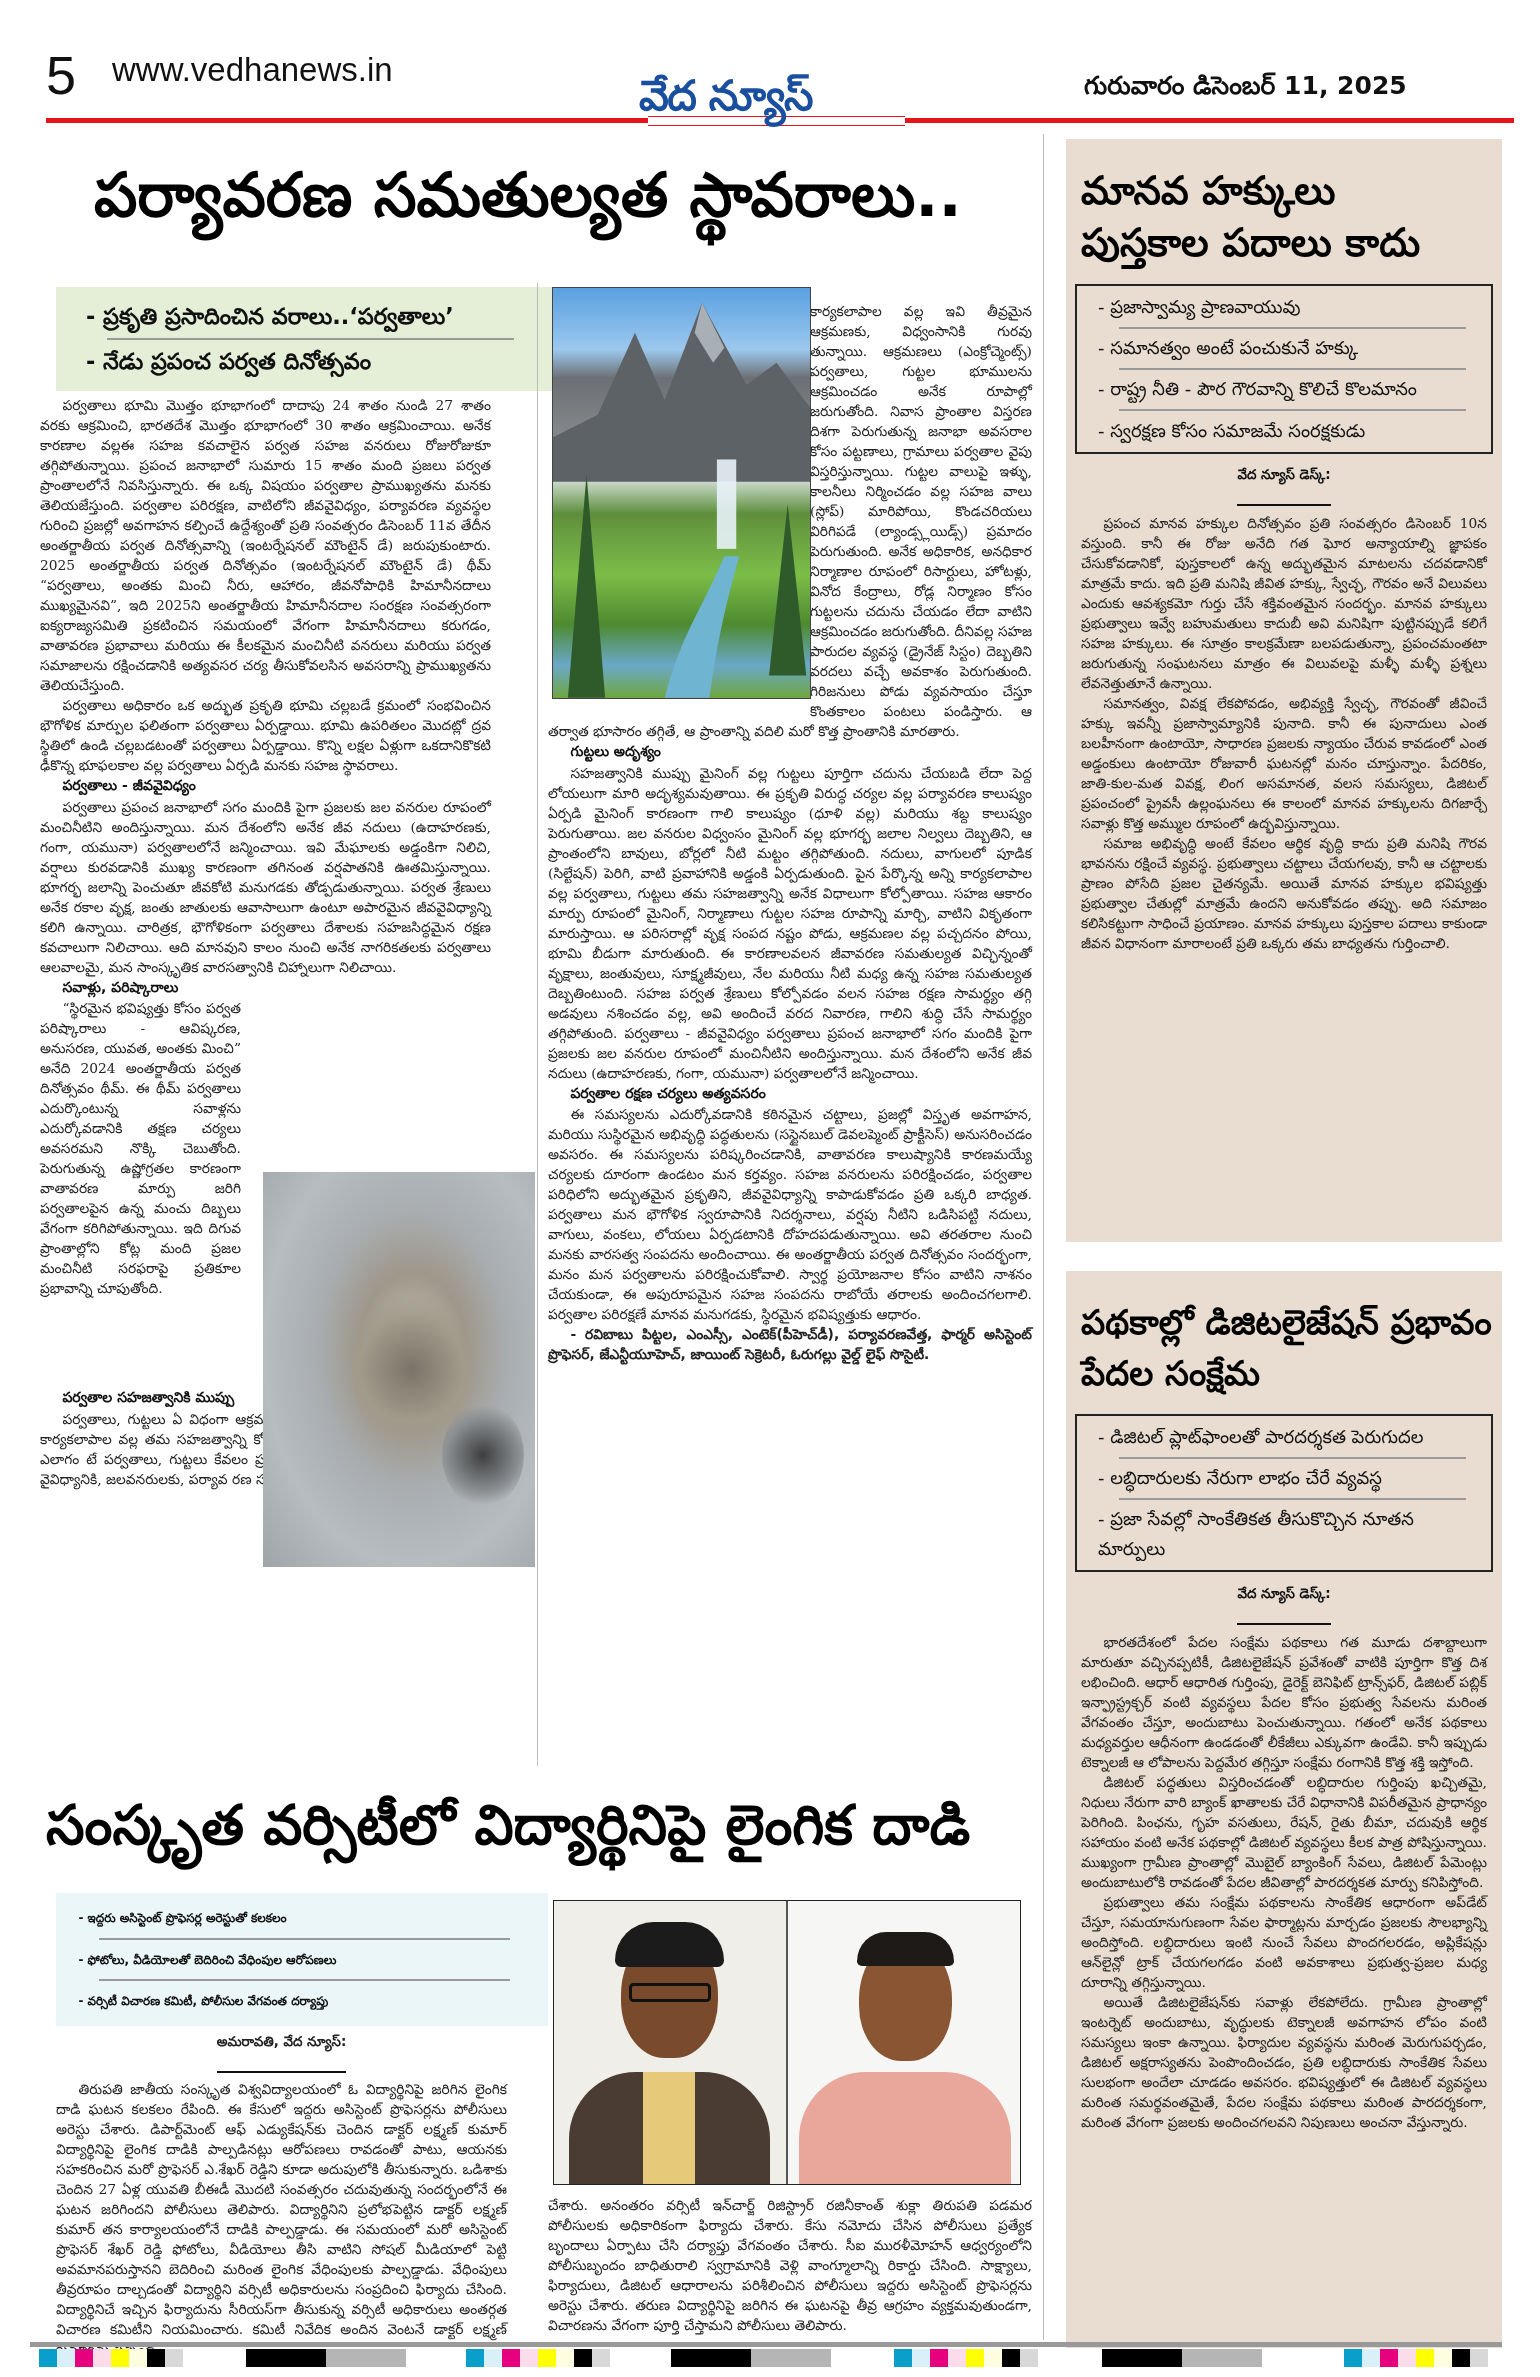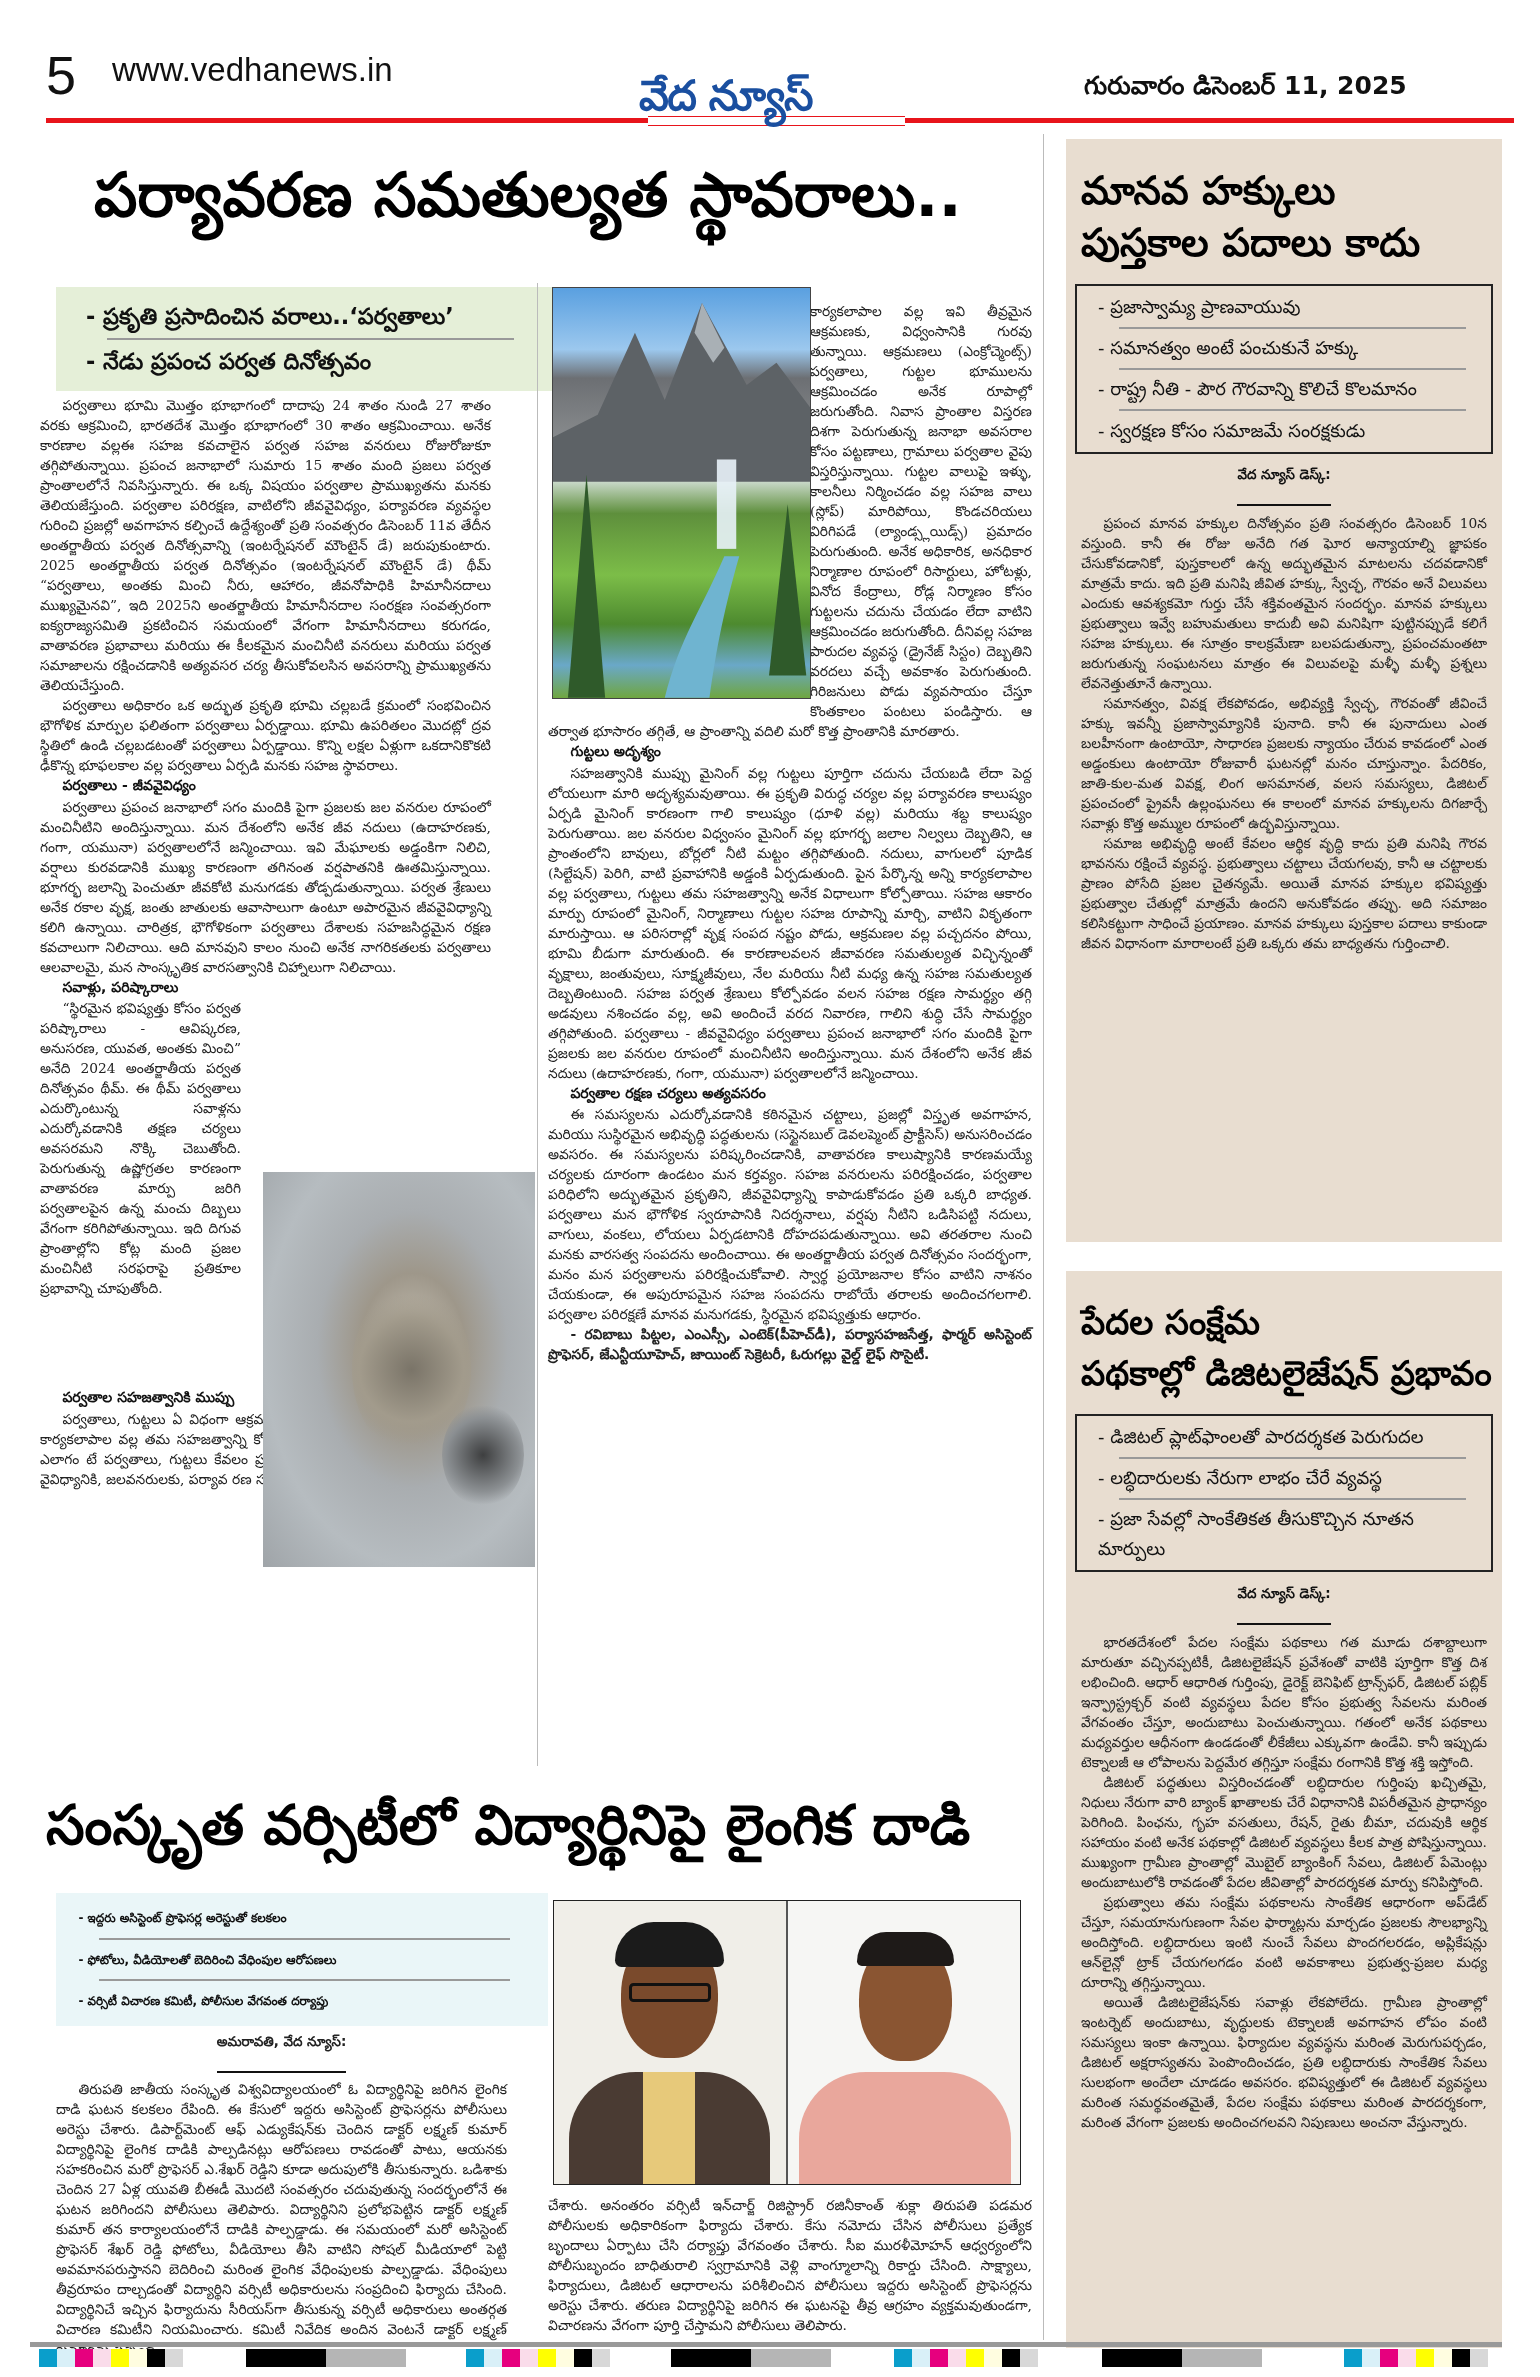--- a/index.html
+++ b/index.html
@@ -93,21 +93,21 @@
   <div style="position:absolute;left:179px;top:231px;width:82px;height:104px;border-radius:50%;background:radial-gradient(circle,#3e3f40 0%,#8b8f92 55%,transparent 75%);"></div>
 </div>
 
 <div class="abs body-text" id="a1-col2">
   <div style="float:left;width:262px;height:416px;"></div>
   <p style="text-indent:0">కార్యకలాపాల వల్ల ఇవి తీవ్రమైన ఆక్రమణకు, విధ్వంసానికి గురవు తున్నాయి. ఆక్రమణలు (ఎంక్రోచ్మెంట్స్) పర్వతాలు, గుట్టల భూములను ఆక్రమించడం అనేక రూపాల్లో జరుగుతోంది. నివాస ప్రాంతాల విస్తరణ దిశగా పెరుగుతున్న జనాభా అవసరాల కోసం పట్టణాలు, గ్రామాలు పర్వతాల వైపు విస్తరిస్తున్నాయి. గుట్టల వాలుపై ఇళ్ళు, కాలనీలు నిర్మించడం వల్ల సహజ వాలు (స్లోప్) మారిపోయి, కొండచరియలు విరిగిపడే (ల్యాండ్స్లయిడ్స్) ప్రమాదం పెరుగుతుంది. అనేక అధికారిక, అనధికార నిర్మాణాల రూపంలో రిసార్టులు, హోటళ్లు, వినోద కేంద్రాలు, రోడ్ల నిర్మాణం కోసం గుట్టలను చదును చేయడం లేదా వాటిని ఆక్రమించడం జరుగుతోంది. దీనివల్ల సహజ పారుదల వ్యవస్థ (డ్రైనేజ్ సిస్టం) దెబ్బతిని వరదలు వచ్చే అవకాశం పెరుగుతుంది. గిరిజనులు పోడు వ్యవసాయం చేస్తూ కొంతకాలం పంటలు పండిస్తారు. ఆ తర్వాత భూసారం తగ్గితే, ఆ ప్రాంతాన్ని వదిలి మరో కొత్త ప్రాంతానికి మారతారు.</p>
   <div class="sub">గుట్టలు అదృశ్యం</div>
   <p>సహజత్వానికి ముప్పు మైనింగ్ వల్ల గుట్టలు పూర్తిగా చదును చేయబడి లేదా పెద్ద లోయలుగా మారి అదృశ్యమవుతాయి. ఈ ప్రకృతి విరుద్ధ చర్యల వల్ల పర్యావరణ కాలుష్యం ఏర్పడి మైనింగ్ కారణంగా గాలి కాలుష్యం (ధూళి వల్ల) మరియు శబ్ద కాలుష్యం పెరుగుతాయి. జల వనరుల విధ్వంసం మైనింగ్ వల్ల భూగర్భ జలాల నిల్వలు దెబ్బతిని, ఆ ప్రాంతంలోని బావులు, బోర్లలో నీటి మట్టం తగ్గిపోతుంది. నదులు, వాగులలో పూడిక (సిల్టేషన్) పెరిగి, వాటి ప్రవాహానికి అడ్డంకి ఏర్పడుతుంది. పైన పేర్కొన్న అన్ని కార్యకలాపాల వల్ల పర్వతాలు, గుట్టలు తమ సహజత్వాన్ని అనేక విధాలుగా కోల్పోతాయి. సహజ ఆకారం మార్పు రూపంలో మైనింగ్, నిర్మాణాలు గుట్టల సహజ రూపాన్ని మార్చి, వాటిని వికృతంగా మారుస్తాయి. ఆ పరిసరాల్లో వృక్ష సంపద నష్టం పోడు, ఆక్రమణల వల్ల పచ్చదనం పోయి, భూమి బీడుగా మారుతుంది. ఈ కారణాలవలన జీవావరణ సమతుల్యత విచ్ఛిన్నంతో వృక్షాలు, జంతువులు, సూక్ష్మజీవులు, నేల మరియు నీటి మధ్య ఉన్న సహజ సమతుల్యత దెబ్బతింటుంది. సహజ పర్వత శ్రేణులు కోల్పోవడం వలన సహజ రక్షణ సామర్థ్యం తగ్గి అడవులు నశించడం వల్ల, అవి అందించే వరద నివారణ, గాలిని శుద్ధి చేసే సామర్థ్యం తగ్గిపోతుంది. పర్వతాలు - జీవవైవిధ్యం పర్వతాలు ప్రపంచ జనాభాలో సగం మందికి పైగా ప్రజలకు జల వనరుల రూపంలో మంచినీటిని అందిస్తున్నాయి. మన దేశంలోని అనేక జీవ నదులు (ఉదాహరణకు, గంగా, యమునా) పర్వతాలలోనే జన్మించాయి.</p>
   <div class="sub">పర్వతాల రక్షణ చర్యలు అత్యవసరం</div>
   <p>ఈ సమస్యలను ఎదుర్కోవడానికి కఠినమైన చట్టాలు, ప్రజల్లో విస్తృత అవగాహన, మరియు సుస్థిరమైన అభివృద్ధి పద్ధతులను (సస్టైనబుల్ డెవలప్మెంట్ ప్రాక్టీసెస్) అనుసరించడం అవసరం. ఈ సమస్యలను పరిష్కరించడానికి, వాతావరణ కాలుష్యానికి కారణమయ్యే చర్యలకు దూరంగా ఉండటం మన కర్తవ్యం. సహజ వనరులను పరిరక్షించడం, పర్వతాల పరిధిలోని అద్భుతమైన ప్రకృతిని, జీవవైవిధ్యాన్ని కాపాడుకోవడం ప్రతి ఒక్కరి బాధ్యత. పర్వతాలు మన భౌగోళిక స్వరూపానికి నిదర్శనాలు, వర్షపు నీటిని ఒడిసిపట్టి నదులు, వాగులు, వంకలు, లోయలు ఏర్పడటానికి దోహదపడుతున్నాయి. అవి తరతరాల నుంచి మనకు వారసత్వ సంపదను అందించాయి. ఈ అంతర్జాతీయ పర్వత దినోత్సవం సందర్భంగా, మనం మన పర్వతాలను పరిరక్షించుకోవాలి. స్వార్థ ప్రయోజనాల కోసం వాటిని నాశనం చేయకుండా, ఈ అపురూపమైన సహజ సంపదను రాబోయే తరాలకు అందించగలగాలి. పర్వతాల పరిరక్షణే మానవ మనుగడకు, స్థిరమైన భవిష్యత్తుకు ఆధారం.</p>
-  <p style="font-family:'DejaVu Sans',sans-serif;font-weight:bold;">- రవిబాబు పిట్టల, ఎంఎస్సీ, ఎంటెక్(పీహెచ్‌డీ), పర్యాసహజసేత్త, ఫార్మర్ అసిస్టెంట్ ప్రొఫెసర్, జేఎన్టీయూహెచ్, జాయింట్ సెక్రెటరీ, ఓరుగల్లు వైల్డ్ లైఫ్ సొసైటీ.</p>
+  <p style="font-family:'DejaVu Sans',sans-serif;font-weight:bold;">- రవిబాబు పిట్టల, ఎంఎస్సీ, ఎంటెక్(పీహెచ్‌డీ), పర్యావరణవేత్త, ఫార్మర్ అసిస్టెంట్ ప్రొఫెసర్, జేఎన్టీయూహెచ్, జాయింట్ సెక్రెటరీ, ఓరుగల్లు వైల్డ్ లైఫ్ సొసైటీ.</p>
 </div>
 
 <div class="abs img-mountain">
   <svg width="257" height="410" viewBox="0 0 345 550">
     <polygon points="60,170 110,60 150,150 200,20 260,130 300,100 345,160 345,260 0,260 0,200" fill="#5d6266"></polygon>
     <polygon points="200,20 230,80 215,100 190,60" fill="#a9b0b5"></polygon>
     <rect x="220" y="230" width="26" height="120" fill="#e8f2f8" opacity="0.9"></rect>
     <path d="M150 550 C170 470 200 430 230 360 L250 360 C230 430 220 480 210 550 Z" fill="#6fb4d0"></path>
     <polygon points="20,550 45,250 70,550" fill="#2f5a2a"></polygon>
     <polygon points="290,520 315,290 340,520" fill="#2f5a2a"></polygon>
@@ -134,22 +134,22 @@
   <div class="dateline"><span>వేద న్యూస్ డెస్క్:</span></div>
   <div class="side-body body-text">
     <p>ప్రపంచ మానవ హక్కుల దినోత్సవం ప్రతి సంవత్సరం డిసెంబర్ 10న వస్తుంది. కానీ ఈ రోజు అనేది గత ఘోర అన్యాయాల్ని జ్ఞాపకం చేసుకోవడానికో, పుస్తకాలలో ఉన్న అద్భుతమైన మాటలను చదవడానికో మాత్రమే కాదు. ఇది ప్రతి మనిషి జీవిత హక్కు, స్వేచ్ఛ, గౌరవం అనే విలువలు ఎందుకు ఆవశ్యకమో గుర్తు చేసే శక్తివంతమైన సందర్భం. మానవ హక్కులు ప్రభుత్వాలు ఇవ్వే బహుమతులు కాదుబీ అవి మనిషిగా పుట్టినప్పుడే కలిగే సహజ హక్కులు. ఈ సూత్రం కాలక్రమేణా బలపడుతున్నా, ప్రపంచమంతటా జరుగుతున్న సంఘటనలు మాత్రం ఈ విలువలపై మళ్ళీ మళ్ళీ ప్రశ్నలు లేవనెత్తుతూనే ఉన్నాయి.</p>
     <p>సమానత్వం, వివక్ష లేకపోవడం, అభివ్యక్తి స్వేచ్ఛ, గౌరవంతో జీవించే హక్కు ఇవన్నీ ప్రజాస్వామ్యానికి పునాది. కానీ ఈ పునాదులు ఎంత బలహీనంగా ఉంటాయో, సాధారణ ప్రజలకు న్యాయం చేరువ కావడంలో ఎంత అడ్డంకులు ఉంటాయో రోజువారీ ఘటనల్లో మనం చూస్తున్నాం. పేదరికం, జాతి-కుల-మత వివక్ష, లింగ అసమానత, వలస సమస్యలు, డిజిటల్ ప్రపంచంలో ప్రైవసీ ఉల్లంఘనలు ఈ కాలంలో మానవ హక్కులను దిగజార్చే సవాళ్లు కొత్త అమ్ముల రూపంలో ఉద్భవిస్తున్నాయి.</p>
     <p>సమాజ అభివృద్ధి అంటే కేవలం ఆర్థిక వృద్ధి కాదు ప్రతి మనిషి గౌరవ భావనను రక్షించే వ్యవస్థ. ప్రభుత్వాలు చట్టాలు చేయగలవు, కానీ ఆ చట్టాలకు ప్రాణం పోసేది ప్రజల చైతన్యమే. అయితే మానవ హక్కుల భవిష్యత్తు ప్రభుత్వాల చేతుల్లో మాత్రమే ఉందని అనుకోవడం తప్పు. అది సమాజం కలిసికట్టుగా సాధించే ప్రయాణం. మానవ హక్కులు పుస్తకాల పదాలు కాకుండా జీవన విధానంగా మారాలంటే ప్రతి ఒక్కరు తమ బాధ్యతను గుర్తించాలి.</p>
   </div>
 </div>
 
 <div class="abs side-box" id="b2">
   <div class="side-title" style="font-size:34px;line-height:51px;">
+    <div>పథకాల్లో డిజిటలైజేషన్ ప్రభావం</div>
     <div>పేదల సంక్షేమ</div>
-    <div>పథకాల్లో డిజిటలైజేషన్ ప్రభావం</div>
   </div>
   <div class="bullet-box">
     <div class="bullet-item">- డిజిటల్ ప్లాట్‌ఫాంలతో పారదర్శకత పెరుగుదల</div>
     <div class="hl-sep"></div>
     <div class="bullet-item">- లబ్ధిదారులకు నేరుగా లాభం చేరే వ్యవస్థ</div>
     <div class="hl-sep"></div>
     <div class="bullet-item">- ప్రజా సేవల్లో సాంకేతికత తీసుకొచ్చిన నూతన మార్పులు</div>
   </div>
   <div class="dateline"><span>వేద న్యూస్ డెస్క్:</span></div>
   <div class="side-body body-text">

